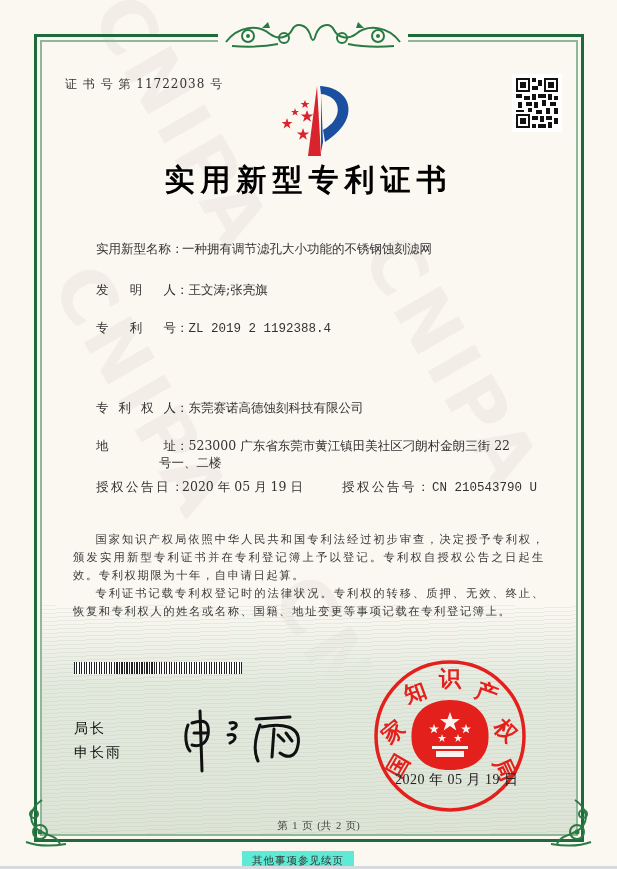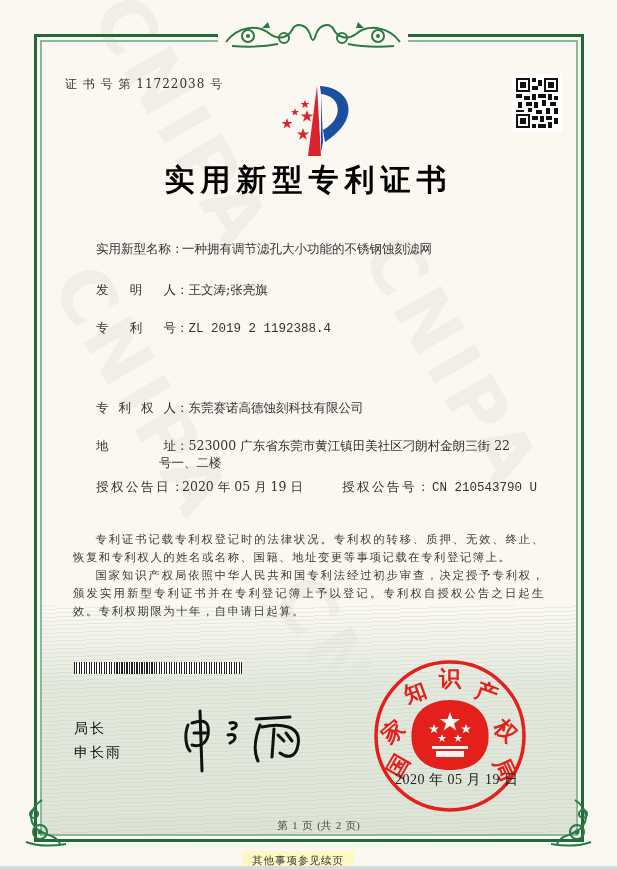--- a/index.html
+++ b/index.html
@@ -104,21 +104,21 @@
     font-size: 14px; color: #222; letter-spacing: 0.5px;
   }
 
   .page-num {
     position: absolute; left: 0; width: 617px; top: 819px; text-align: center;
     font-family: "Liberation Serif", "DejaVu Serif", serif;
     font-size: 10.5px; color: #444; word-spacing: 2px; padding-left: 20px;
   }
   .footer-note {
     position: absolute; left: 242px; top: 851px; width: 112px; height: 18px;
-    background: #fef9c3; text-align: center; font-size: 10.5px; color: #333;
+    background: #5eead4; text-align: center; font-size: 10.5px; color: #333;
     font-family: "DejaVu Sans", "Liberation Sans", sans-serif; letter-spacing: 1px;
     padding-top: 3px;
   }
   .bottom-strip {
     position: absolute; left: 0; top: 866px; width: 617px; height: 3px; background: #d7dbe0;
   }
 </style>
 </head>
 <body>
 
@@ -271,22 +271,22 @@
   <div class="addr-line2" style="top:455px;">号一、二楼</div>
 
   <div class="field" style="top:478px;">
     <span class="lbl" style="letter-spacing:2.5px;">授权公告日：</span><span class="val">2020 年 05 月 19 日</span>
   </div>
   <div class="field" style="top:478px; left:319px;">
     <span style="letter-spacing:2.5px;">授权公告号：</span><span class="val" style="font-family:'Liberation Mono','DejaVu Sans Mono',monospace;">CN 210543790 U</span>
   </div>
 
   <div class="notice" style="top:531px;">
+    <p>国家知识产权局依照中华人民共和国专利法经过初步审查，决定授予专利权，颁发实用新型专利证书并在专利登记簿上予以登记。专利权自授权公告之日起生效。专利权期限为十年，自申请日起算。</p>
     <p>专利证书记载专利权登记时的法律状况。专利权的转移、质押、无效、终止、恢复和专利权人的姓名或名称、国籍、地址变更等事项记载在专利登记簿上。</p>
-    <p>国家知识产权局依照中华人民共和国专利法经过初步审查，决定授予专利权，颁发实用新型专利证书并在专利登记簿上予以登记。专利权自授权公告之日起生效。专利权期限为十年，自申请日起算。</p>
   </div>
 
   <div class="barcode"></div>
 
   <div class="director-title">局长</div>
   <div class="director-name">申长雨</div>
 
   <svg class="signature" viewBox="0 0 140 70">
     <g fill="none" stroke="#111" stroke-width="3" stroke-linecap="round">
       <path d="M8 20 C4 30, 6 42, 10 46"></path>

